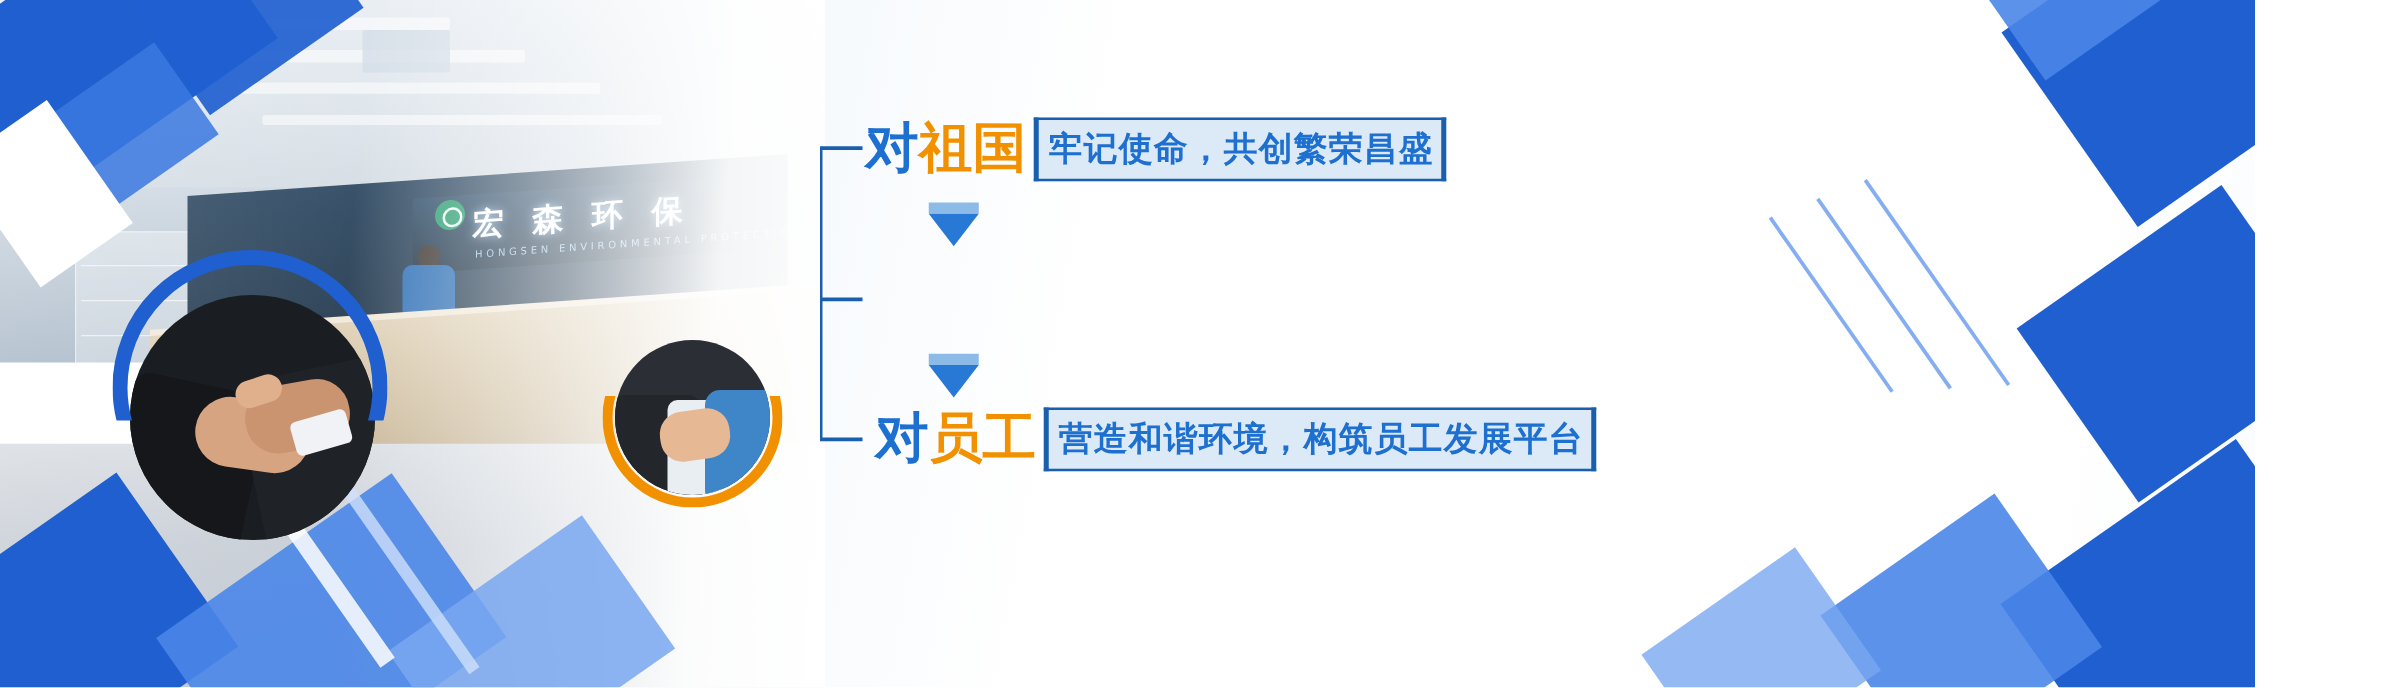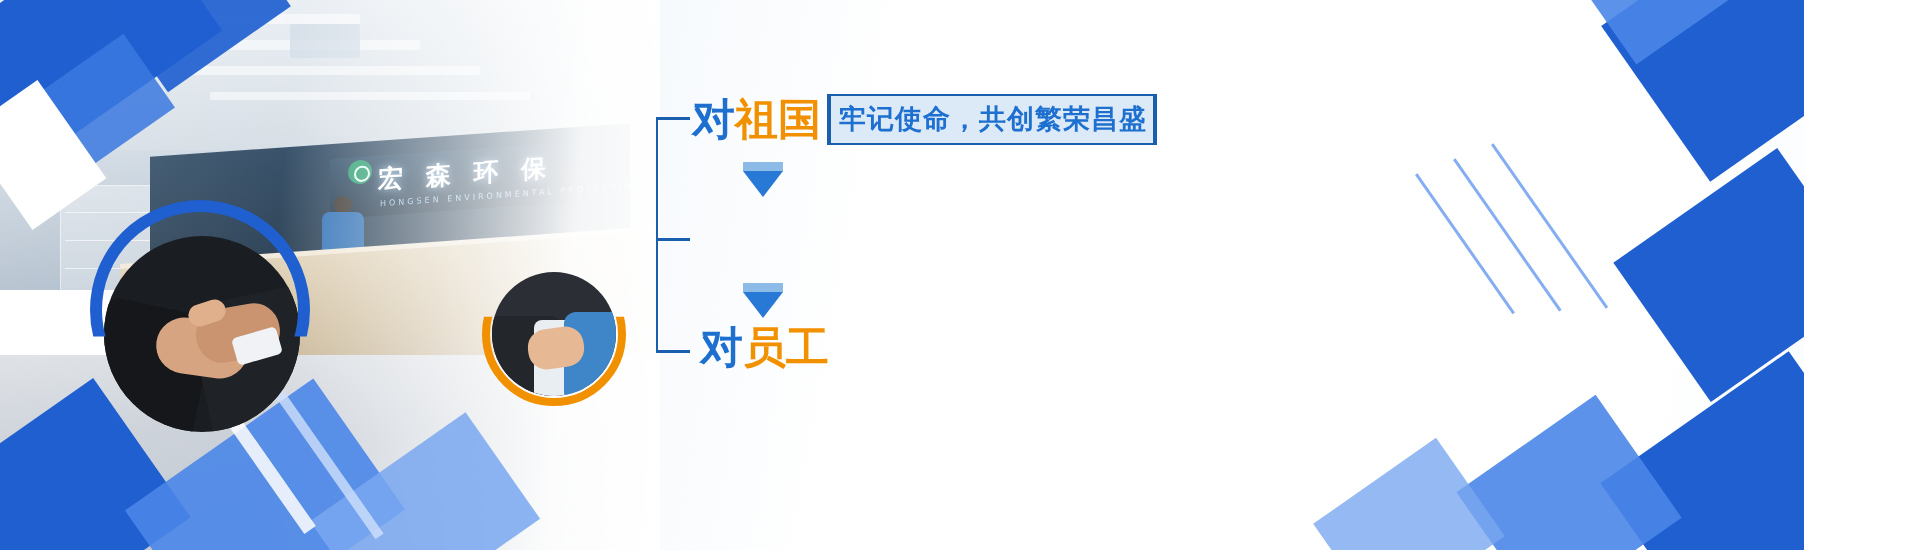--- a/index.html
+++ b/index.html
@@ -236,15 +236,16 @@
   </div>
 
 
   <div class="arrow" style="left:743px;top:283px;">
     <div class="top"></div>
       <div class="bot"></div>
   </div>
 
   <div class="row r3" style="left:676px;top:326px;margin-left:24px;">
     <div class="lead"><span class="b">对</span><span class="o">员工</span></div>
+    <div class="tagbox"><span>营造和谐环境，构筑员工发展平台</span></div>
   </div>
 
 </div>
 
 </body></html>

